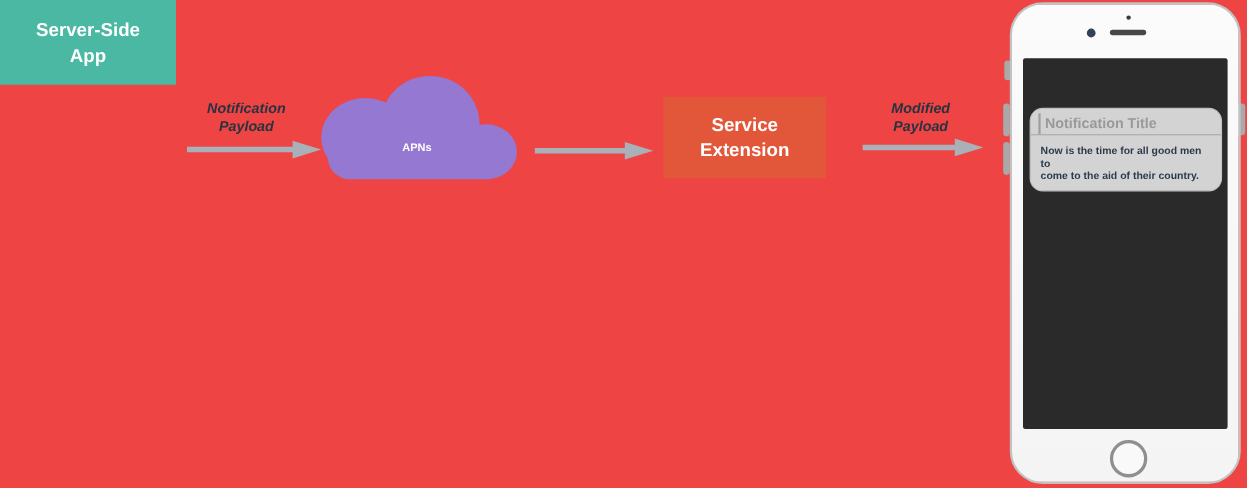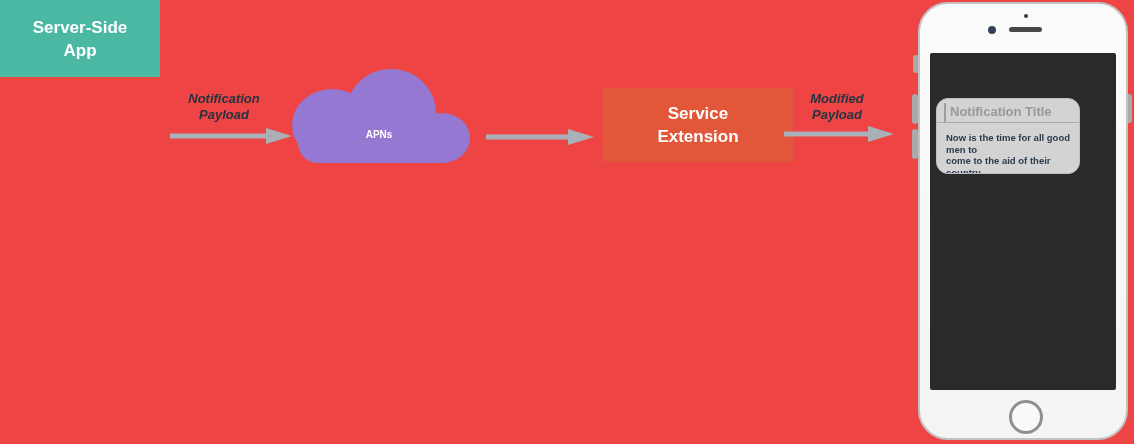--- a/index.html
+++ b/index.html
@@ -22,21 +22,21 @@
     font-weight: bold;
     font-size: 17px;
     line-height: 23px;
     white-space: pre-line;
   }
   .node-server {
     left: 0; top: 90; width: 160px; height: 77px;
     background: #4BB8A3;
   }
   .node-service {
-    left: 603px; top: 88px; width: 190px; height: 74px;
+    left: 603px; top: 88px; width: 148px; height: 74px;
     background: #E2573A;
     align-items: center;
   }
   .arrow-label {
     position: absolute;
     width: 124px;
     text-align: center;
     color: #263340;
     font-weight: bold;
     font-size: 13px;
@@ -96,21 +96,21 @@
     background: #474747;
   }
   .phone-screen {
     position: absolute; left: 10px; top: 49px;
     width: 186px; height: 337px;
     background: #2A2A2A;
     border-radius: 2px;
   }
   .notif-card {
     position: absolute; left: 6px; top: 45px;
-    width: 144px; height: 76px;
+    width: 175px; height: 76px;
     background: #D3D3D3;
     border: 1px solid #C0C0C0;
     border-radius: 12px;
     overflow: hidden;
   }
   .notif-title-row {
     position: relative;
     height: 24px;
     border-bottom: 1px solid #A8A8A8;
     padding: 5px 8px 0 13px;

